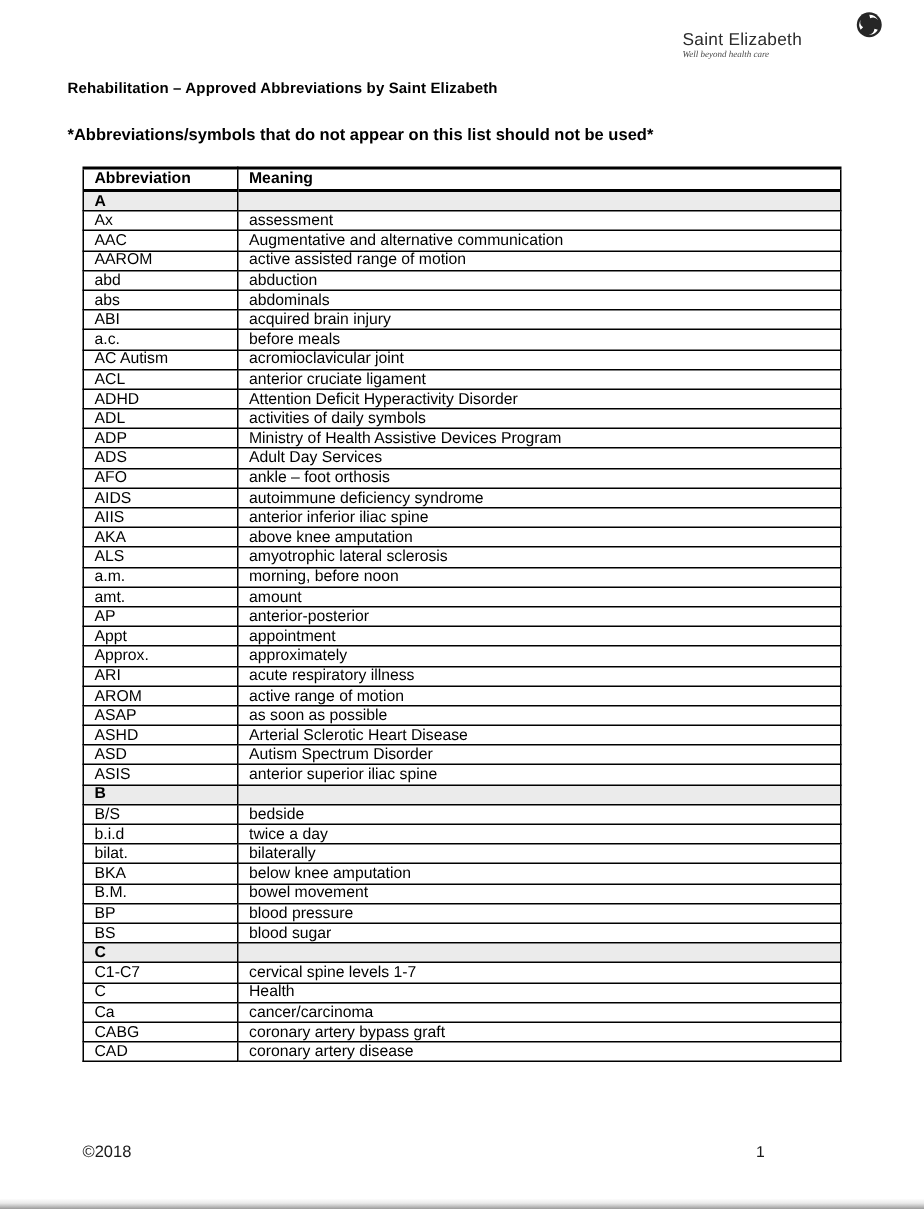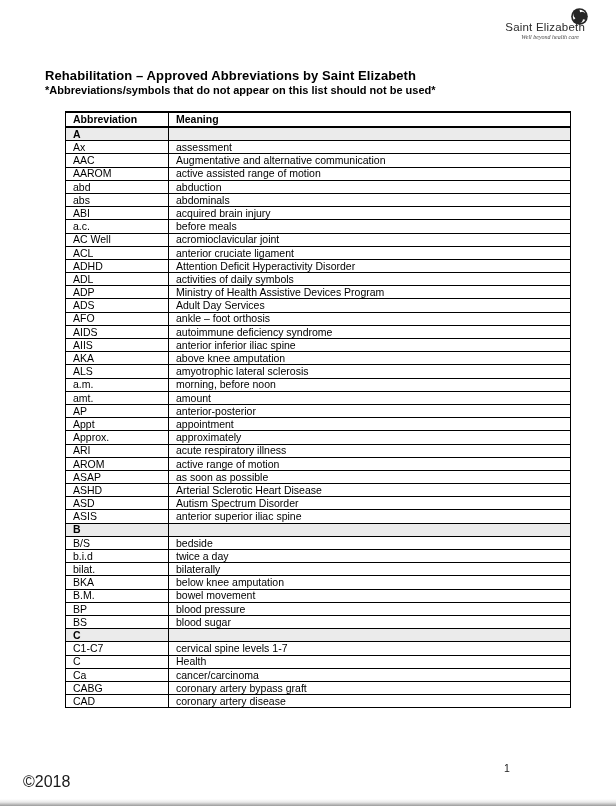--- a/index.html
+++ b/index.html
@@ -12,21 +12,21 @@
     color: #000;
     overflow: hidden;
   }
 
   
   .logo {
     position: absolute;
     top: 6px;
     right: 31px;
     width: 130px;
-    text-align: right;
+    text-align: left;
   }
   .logo-icon {
     position: absolute;
     top: 1px;
     right: -4px;
     width: 19px;
     height: 19px;
   }
   .logo-name {
     margin-top: 15px;
@@ -42,40 +42,40 @@
     color: #4a4a4a;
     margin-top: 1px;
     padding-right: 6px;
     white-space: nowrap;
   }
 
   
   .doc-title {
     position: absolute;
     left: 45px;
-    top: 68px;
-    font-size: 13px;
+    top: 54px;
+    font-size: 10px;
     font-weight: bold;
     letter-spacing: 0.1px;
     white-space: nowrap;
   }
   .doc-note {
     position: absolute;
     left: 45px;
     top: 84px;
     font-size: 11px;
     font-weight: bold;
     white-space: nowrap;
     text-align: center;
   }
 
   
   .abbr-table-wrap {
     position: absolute;
-    left: 65px;
+    left: 55px;
     top: 111px;
     width: 506px;
   }
   table.abbr {
     width: 100%;
     border-collapse: collapse;
     table-layout: fixed;
   }
   table.abbr col.c1 { width: 103px; }
   table.abbr th, table.abbr td {
@@ -96,25 +96,24 @@
   }
   table.abbr tbody td { height: 12.2px; }
   table.abbr tr.section-row td {
     background: #ebebeb;
     font-weight: bold;
   }
 
   
   .footer-copyright {
     position: absolute;
-    left: 23px;
+    left: 55px;
     top: 762px;
-    font-size: 16px;
+    font-size: 11px;
     color: #1a1a1a;
-    margin-top: 11px;
   }
   .footer-page {
     position: absolute;
     left: 504px;
     top: 762px;
     font-size: 10.5px;
     color: #1a1a1a;
   }
 
   
@@ -190,21 +189,21 @@
           </tr>
           <tr>
             <td>ABI</td>
             <td>acquired brain injury</td>
           </tr>
           <tr>
             <td>a.c.</td>
             <td>before meals</td>
           </tr>
           <tr>
-            <td>AC Well</td>
+            <td>AC Autism</td>
             <td>acromioclavicular joint</td>
           </tr>
           <tr>
             <td>ACL</td>
             <td>anterior cruciate ligament</td>
           </tr>
           <tr>
             <td>ADHD</td>
             <td>Attention Deficit Hyperactivity Disorder</td>
           </tr>

